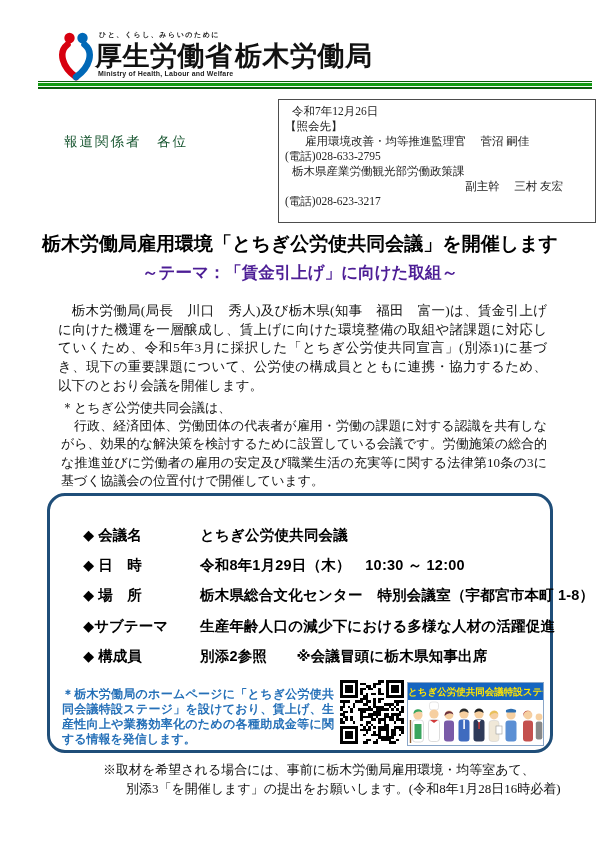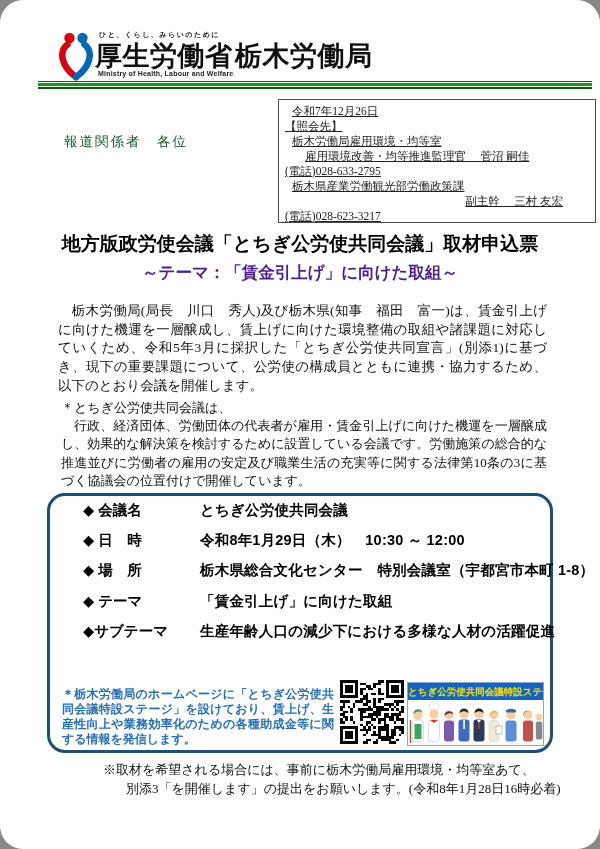--- a/index.html
+++ b/index.html
@@ -6,21 +6,20 @@
   html, body { background: #888; }
   .page {
     position: relative;
     width: 600px;
     height: 849px;
     margin: 0 auto;
     background: #ffffff;
     overflow: hidden;
     font-family: "Liberation Serif", "DejaVu Serif", serif;
     color: #1a1a1a;
-    border-radius: 23px;
   }
   .sans { font-family: "Liberation Sans", "DejaVu Sans", sans-serif; }
 
   
   .logo { position: absolute; left: 57px; top: 31px; width: 38px; height: 50px; }
   .hdr-tagline { position: absolute; left: 99px; top: 30px; font-size: 7px; letter-spacing: 1.5px; color: #222; font-weight: bold; }
   .hdr-ministry { position: absolute; left: 95px; top: 38px; font-size: 27px; font-weight: 600; color: #111; letter-spacing: 0.5px; }
   .hdr-bureau { position: absolute; left: 235px; top: 38px; font-size: 27px; font-weight: 600; color: #111; letter-spacing: 0.5px; }
   .hdr-en { position: absolute; left: 98px; top: 70px; font-size: 7px; font-weight: bold; color: #222; letter-spacing: 0.2px; }
   .hdr-press { position: absolute; left: 370px; top: 44px; font-size: 24px; font-weight: 800; color: #000; letter-spacing: 0.5px; }
@@ -30,21 +29,21 @@
       #0a5f0a 0 1.5px, #f2fbf2 1.5px 2.5px,
       #109c10 2.5px 5.5px, #f2fbf2 5.5px 6.5px,
       #0a5f0a 6.5px 8px);
   }
 
   
   .addressee { position: absolute; left: 64px; top: 133px; font-size: 13.5px; letter-spacing: 2px; color: #14532d; }
   .contact-box {
     position: absolute; left: 278px; top: 99px; width: 318px; height: 124px;
     border: 1.5px solid #4d4d4d; background: #fff;
-    font-size: 11.5px; line-height: 15px; color: #222; padding: 4px 6px 0 6px; text-decoration: underline;
+    font-size: 11.5px; line-height: 15px; color: #222; padding: 4px 6px 0 6px;
   }
   .cb-line { white-space: pre; }
   .cb-indent1 { padding-left: 7px; }
   .cb-indent2 { padding-left: 20px; }
   .cb-right { text-align: left; padding-right: 8px; }
   .cb-right2 { text-align: right; padding-right: 26px; }
 
   
   .doc-title { position: absolute; left: 0; top: 231px; width: 100%; text-align: center; font-size: 19px; font-weight: 800; color: #000; letter-spacing: 0px; }
   .doc-subtitle { position: absolute; left: 0; top: 262px; width: 100%; text-align: center; font-size: 16.5px; font-weight: 800; color: #4c1d95; }
@@ -54,21 +53,21 @@
     position: absolute; left: 58px; top: 302px; width: 489px;
     font-size: 13.5px; line-height: 18.7px; text-align: justify; color: #111;
   }
   .note-par { position: absolute; left: 61px; top: 399px; width: 486px; font-size: 13px; line-height: 18.2px; color: #111; }
   .note-body { text-indent: 1em; text-align: justify; }
 
   
   .meeting-box {
     position: absolute; left: 47px; top: 493px; width: 506px; height: 260px;
     border: 3px solid #1f4e79; border-radius: 18px; background: #fff;
-    padding: 3px 0 0 33px;
+    padding: 28px 0 0 33px;
   }
   .mrow { display: flex; margin-bottom: 8.2px; font-family: "Liberation Sans","DejaVu Sans",sans-serif; font-weight: 700; font-size: 14.5px; line-height: 22px; color: #000; }
   .mlabel { flex: 0 0 117px; white-space: pre; }
   .mvalue { white-space: pre; letter-spacing: 0.2px; }
   .hp-note {
     position: absolute; left: 12px; top: 191px; width: 272px;
     font-family: "Liberation Sans","DejaVu Sans",sans-serif;
     font-weight: 700; font-size: 12px; line-height: 15px;
     color: #2570b8; text-align: justify;
   }
@@ -101,60 +100,57 @@
   <div class="hdr-ministry sans">厚生労働省</div>
   <div class="hdr-bureau sans">栃木労働局</div>
   <div class="hdr-en sans">Ministry of Health, Labour and Welfare</div>
   <div class="green-rule"></div>
 
   <div class="addressee">報道関係者　各位</div>
 
   <div class="contact-box">
     <div class="cb-line cb-indent1">令和7年12月26日</div>
     <div class="cb-line">【照会先】</div>
-    <div class="cb-line cb-indent1">栃木労働局雇用環境・均等室</div>
     <div class="cb-line cb-indent2">雇用環境改善・均等推進監理官　 菅沼 嗣佳</div>
     <div class="cb-line cb-right">(電話)028-633-2795</div>
     <div class="cb-line cb-indent1">栃木県産業労働観光部労働政策課</div>
     <div class="cb-line cb-right2">副主幹　 三村 友宏</div>
     <div class="cb-line cb-right">(電話)028-623-3217</div>
   </div>
 
-  <div class="doc-title sans">地方版政労使会議「とちぎ公労使共同会議」取材申込票</div>
+  <div class="doc-title sans">栃木労働局雇用環境「とちぎ公労使共同会議」を開催します</div>
   <div class="doc-subtitle sans">～テーマ：「賃金引上げ」に向けた取組～</div>
 
   <div class="body-par">　栃木労働局(局長　川口　秀人)及び栃木県(知事　福田　富一)は、賃金引上げに向けた機運を一層醸成し、賃上げに向けた環境整備の取組や諸課題に対応していくため、令和5年3月に採択した「とちぎ公労使共同宣言」(別添1)に基づき、現下の重要課題について、公労使の構成員とともに連携・協力するため、以下のとおり会議を開催します。</div>
 
   <div class="note-par">
     <div>＊とちぎ公労使共同会議は、</div>
-    <div class="note-body">行政、経済団体、労働団体の代表者が雇用・賃金引上げに向けた機運を一層醸成し、効果的な解決策を検討するために設置している会議です。労働施策の総合的な推進並びに労働者の雇用の安定及び職業生活の充実等に関する法律第10条の3に基づく協議会の位置付けで開催しています。</div>
+    <div class="note-body">行政、経済団体、労働団体の代表者が雇用・労働の課題に対する認識を共有しながら、効果的な解決策を検討するために設置している会議です。労働施策の総合的な推進並びに労働者の雇用の安定及び職業生活の充実等に関する法律第10条の3に基づく協議会の位置付けで開催しています。</div>
   </div>
 
   <div class="meeting-box">
     <div class="mrow">
       <span class="mlabel">◆ 会議名</span>
       <span class="mvalue">とちぎ公労使共同会議</span>
     </div>
     <div class="mrow">
       <span class="mlabel">◆ 日　時</span>
       <span class="mvalue">令和8年1月29日（木）　10:30 ～ 12:00</span>
     </div>
     <div class="mrow">
       <span class="mlabel">◆ 場　所</span>
       <span class="mvalue">栃木県総合文化センター　特別会議室（宇都宮市本町 1-8）</span>
     </div>
     <div class="mrow">
-      <span class="mlabel">◆ テーマ</span>
-      <span class="mvalue">「賃金引上げ」に向けた取組</span>
-    </div>
-    <div class="mrow">
       <span class="mlabel">◆サブテーマ</span>
       <span class="mvalue">生産年齢人口の減少下における多様な人材の活躍促進</span>
     </div>
     <div class="mrow">
+      <span class="mlabel">◆ 構成員</span>
+      <span class="mvalue">別添2参照　　※会議冒頭に栃木県知事出席</span>
     </div>
 
     <div class="hp-note">＊栃木労働局のホームページに「とちぎ公労使共同会議特設ステージ」を設けており、賃上げ、生産性向上や業務効率化のための各種助成金等に関する情報を発信します。</div>
 
     <svg class="qr" id="qr-svg" viewBox="0 0 25 25" shape-rendering="crispEdges">
         <rect x="0" y="0" width="25" height="25" fill="#fff"></rect>
         <rect x="15" y="0" width="1" height="1" fill="#000"></rect>
         <rect x="16" y="0" width="1" height="1" fill="#000"></rect>
         <rect x="8" y="1" width="1" height="1" fill="#000"></rect>
         <rect x="9" y="1" width="1" height="1" fill="#000"></rect>

